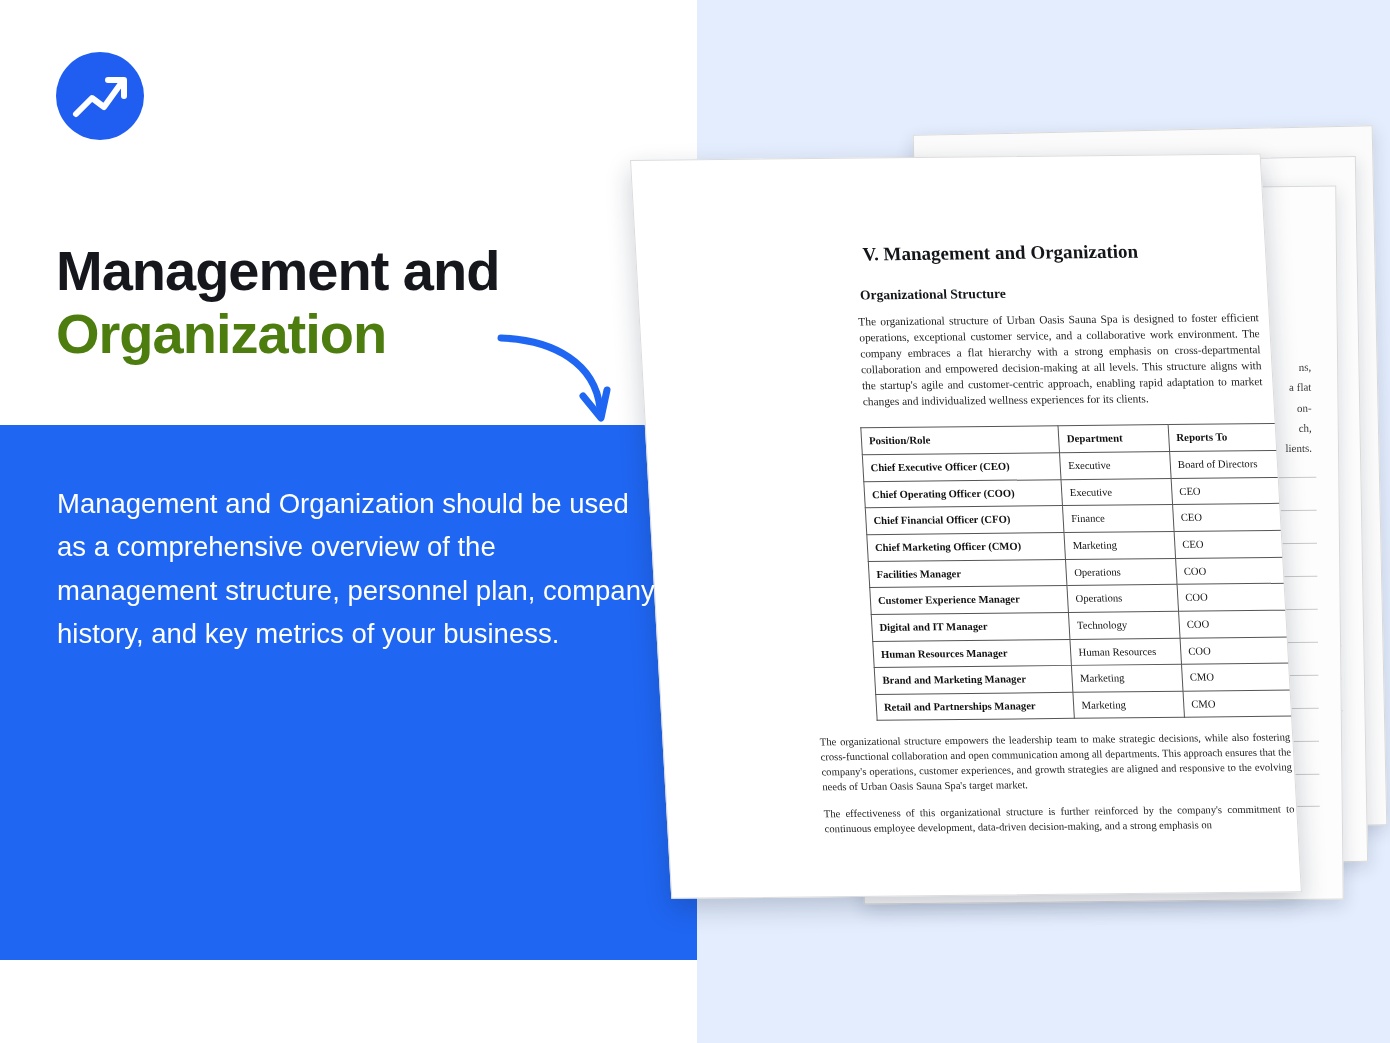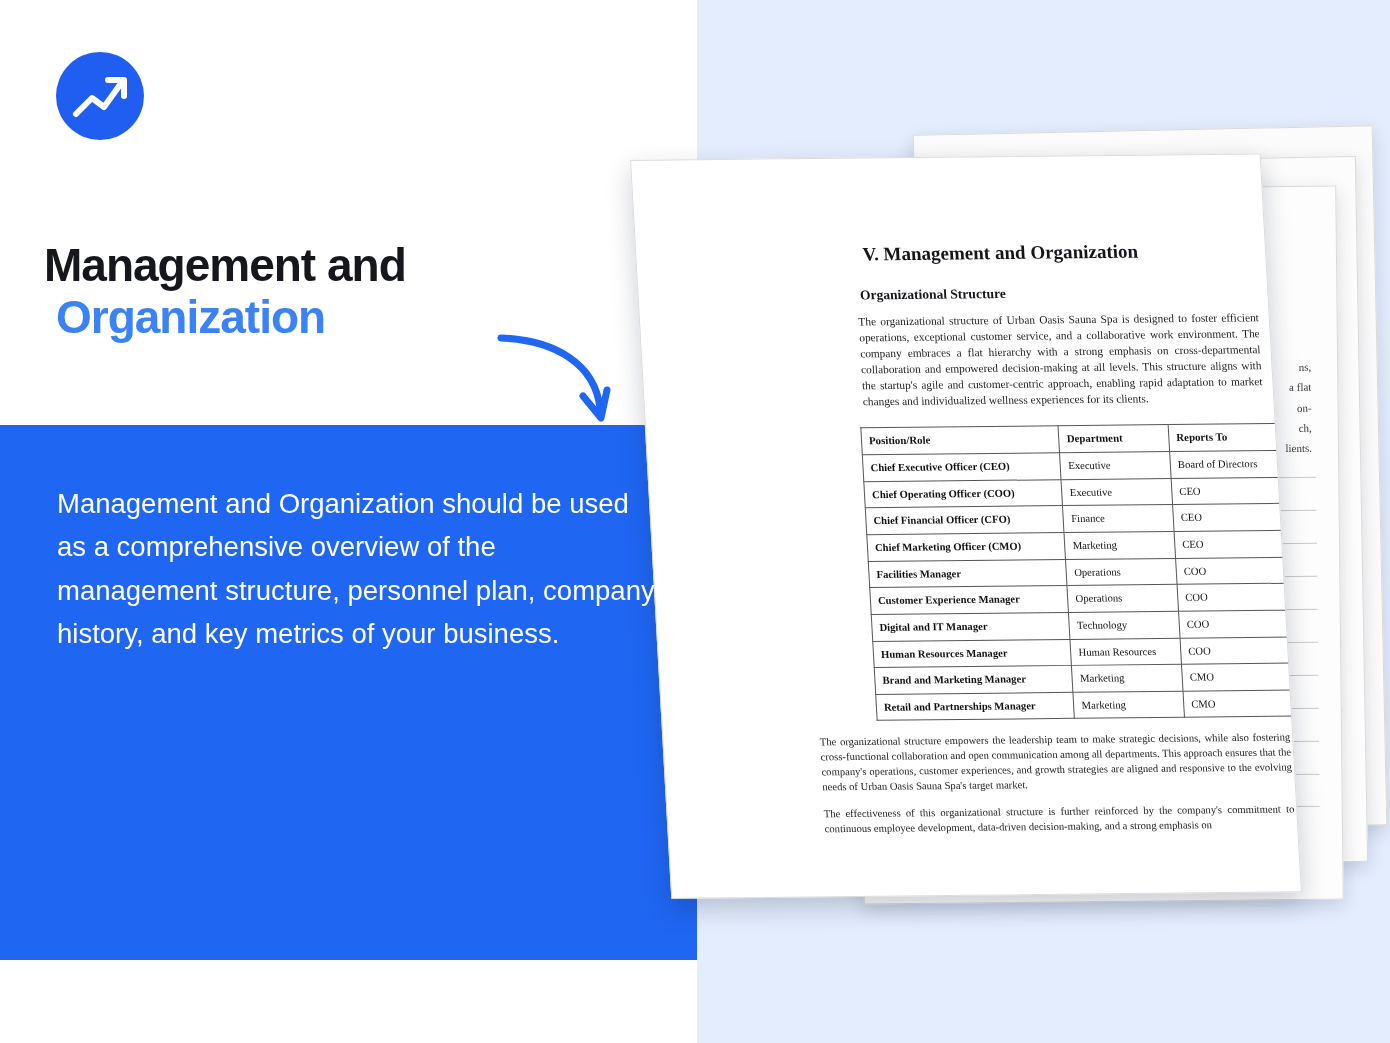--- a/index.html
+++ b/index.html
@@ -73,29 +73,29 @@
     font-size: 38px;
     font-weight: bold;
     color: #14161a;
     letter-spacing: 5px;
     white-space: nowrap;
   }
   .logo-line2 .kit { color: #1f5ef0; }
   
   .headline {
     position: absolute;
-    left: 44px; top: 240px;
+    left: 56px; top: 240px;
     width: 620px;
-    font-size: 46px;
+    font-size: 56px;
     font-weight: bold;
     line-height: 1.12;
     color: #15171c;
     letter-spacing: -1px;
   }
-  .headline .accent { color: #3b82f6; display: block; margin-left: 12px; }
+  .headline .accent { color: #4d7c0f; display: block; }
   
   .arrow {
     position: absolute;
     left: 495px; top: 330px;
     width: 130px; height: 110px;
   }
   
   .body-copy {
     position: absolute;
     left: 57px; top: 482px;

